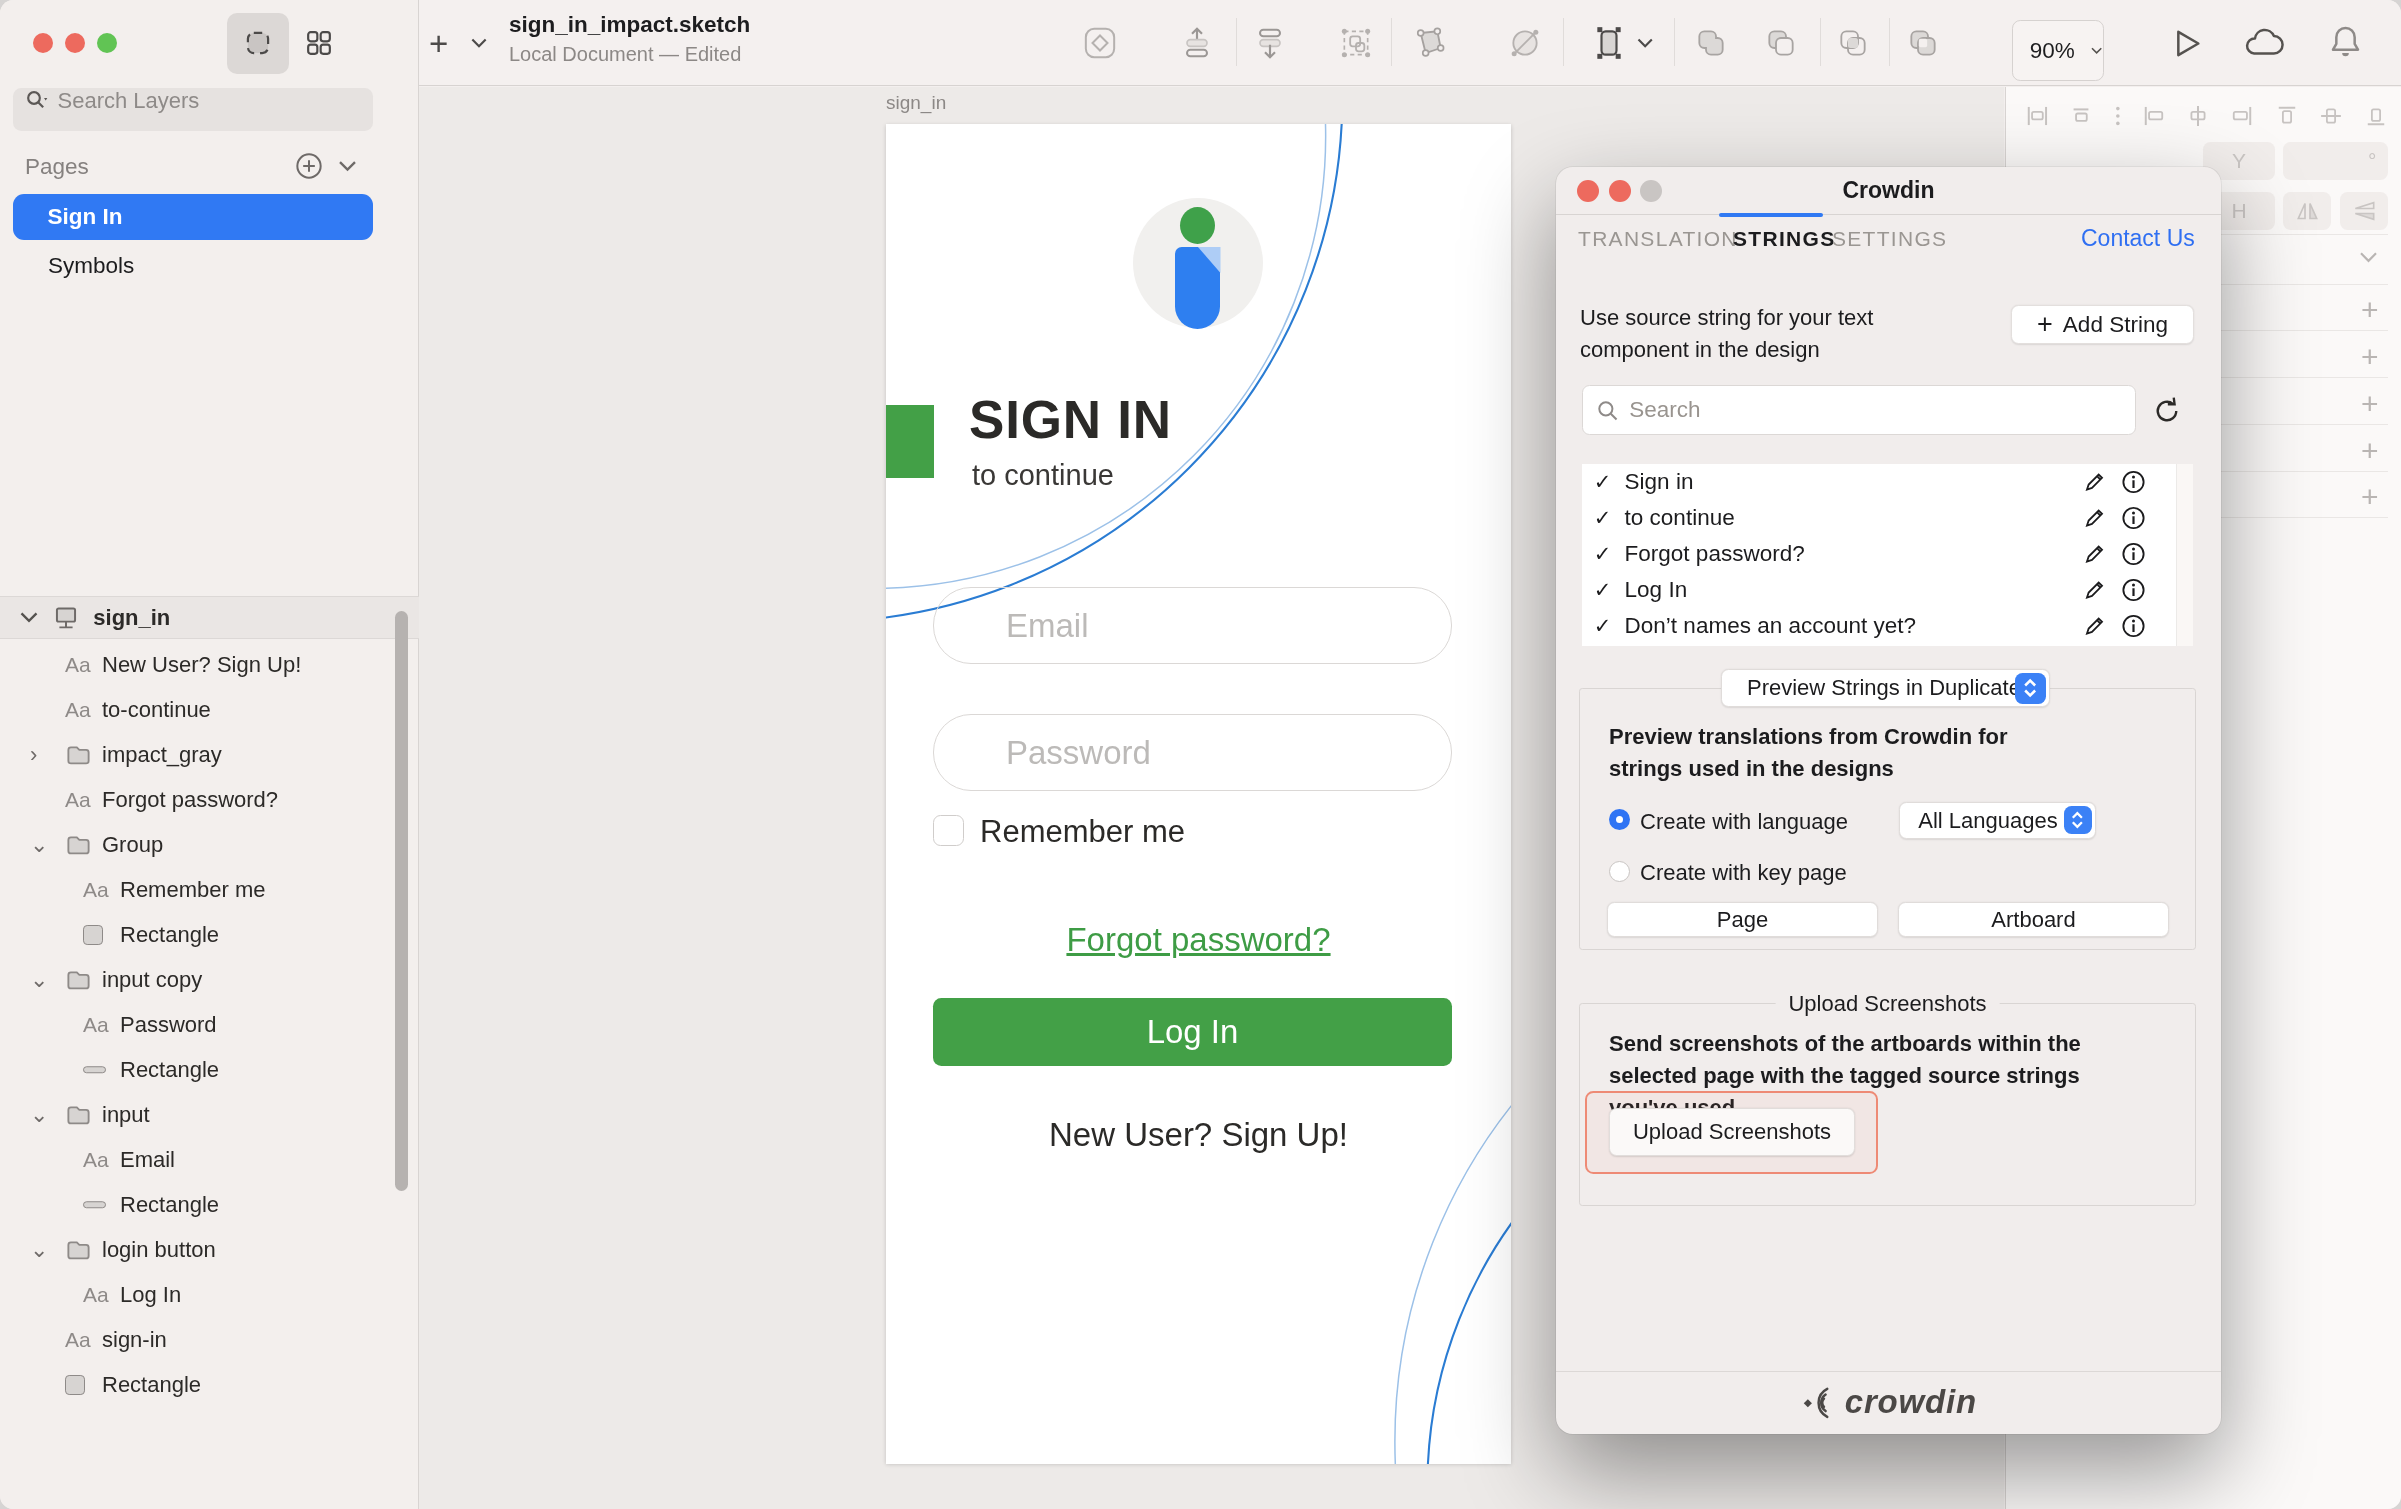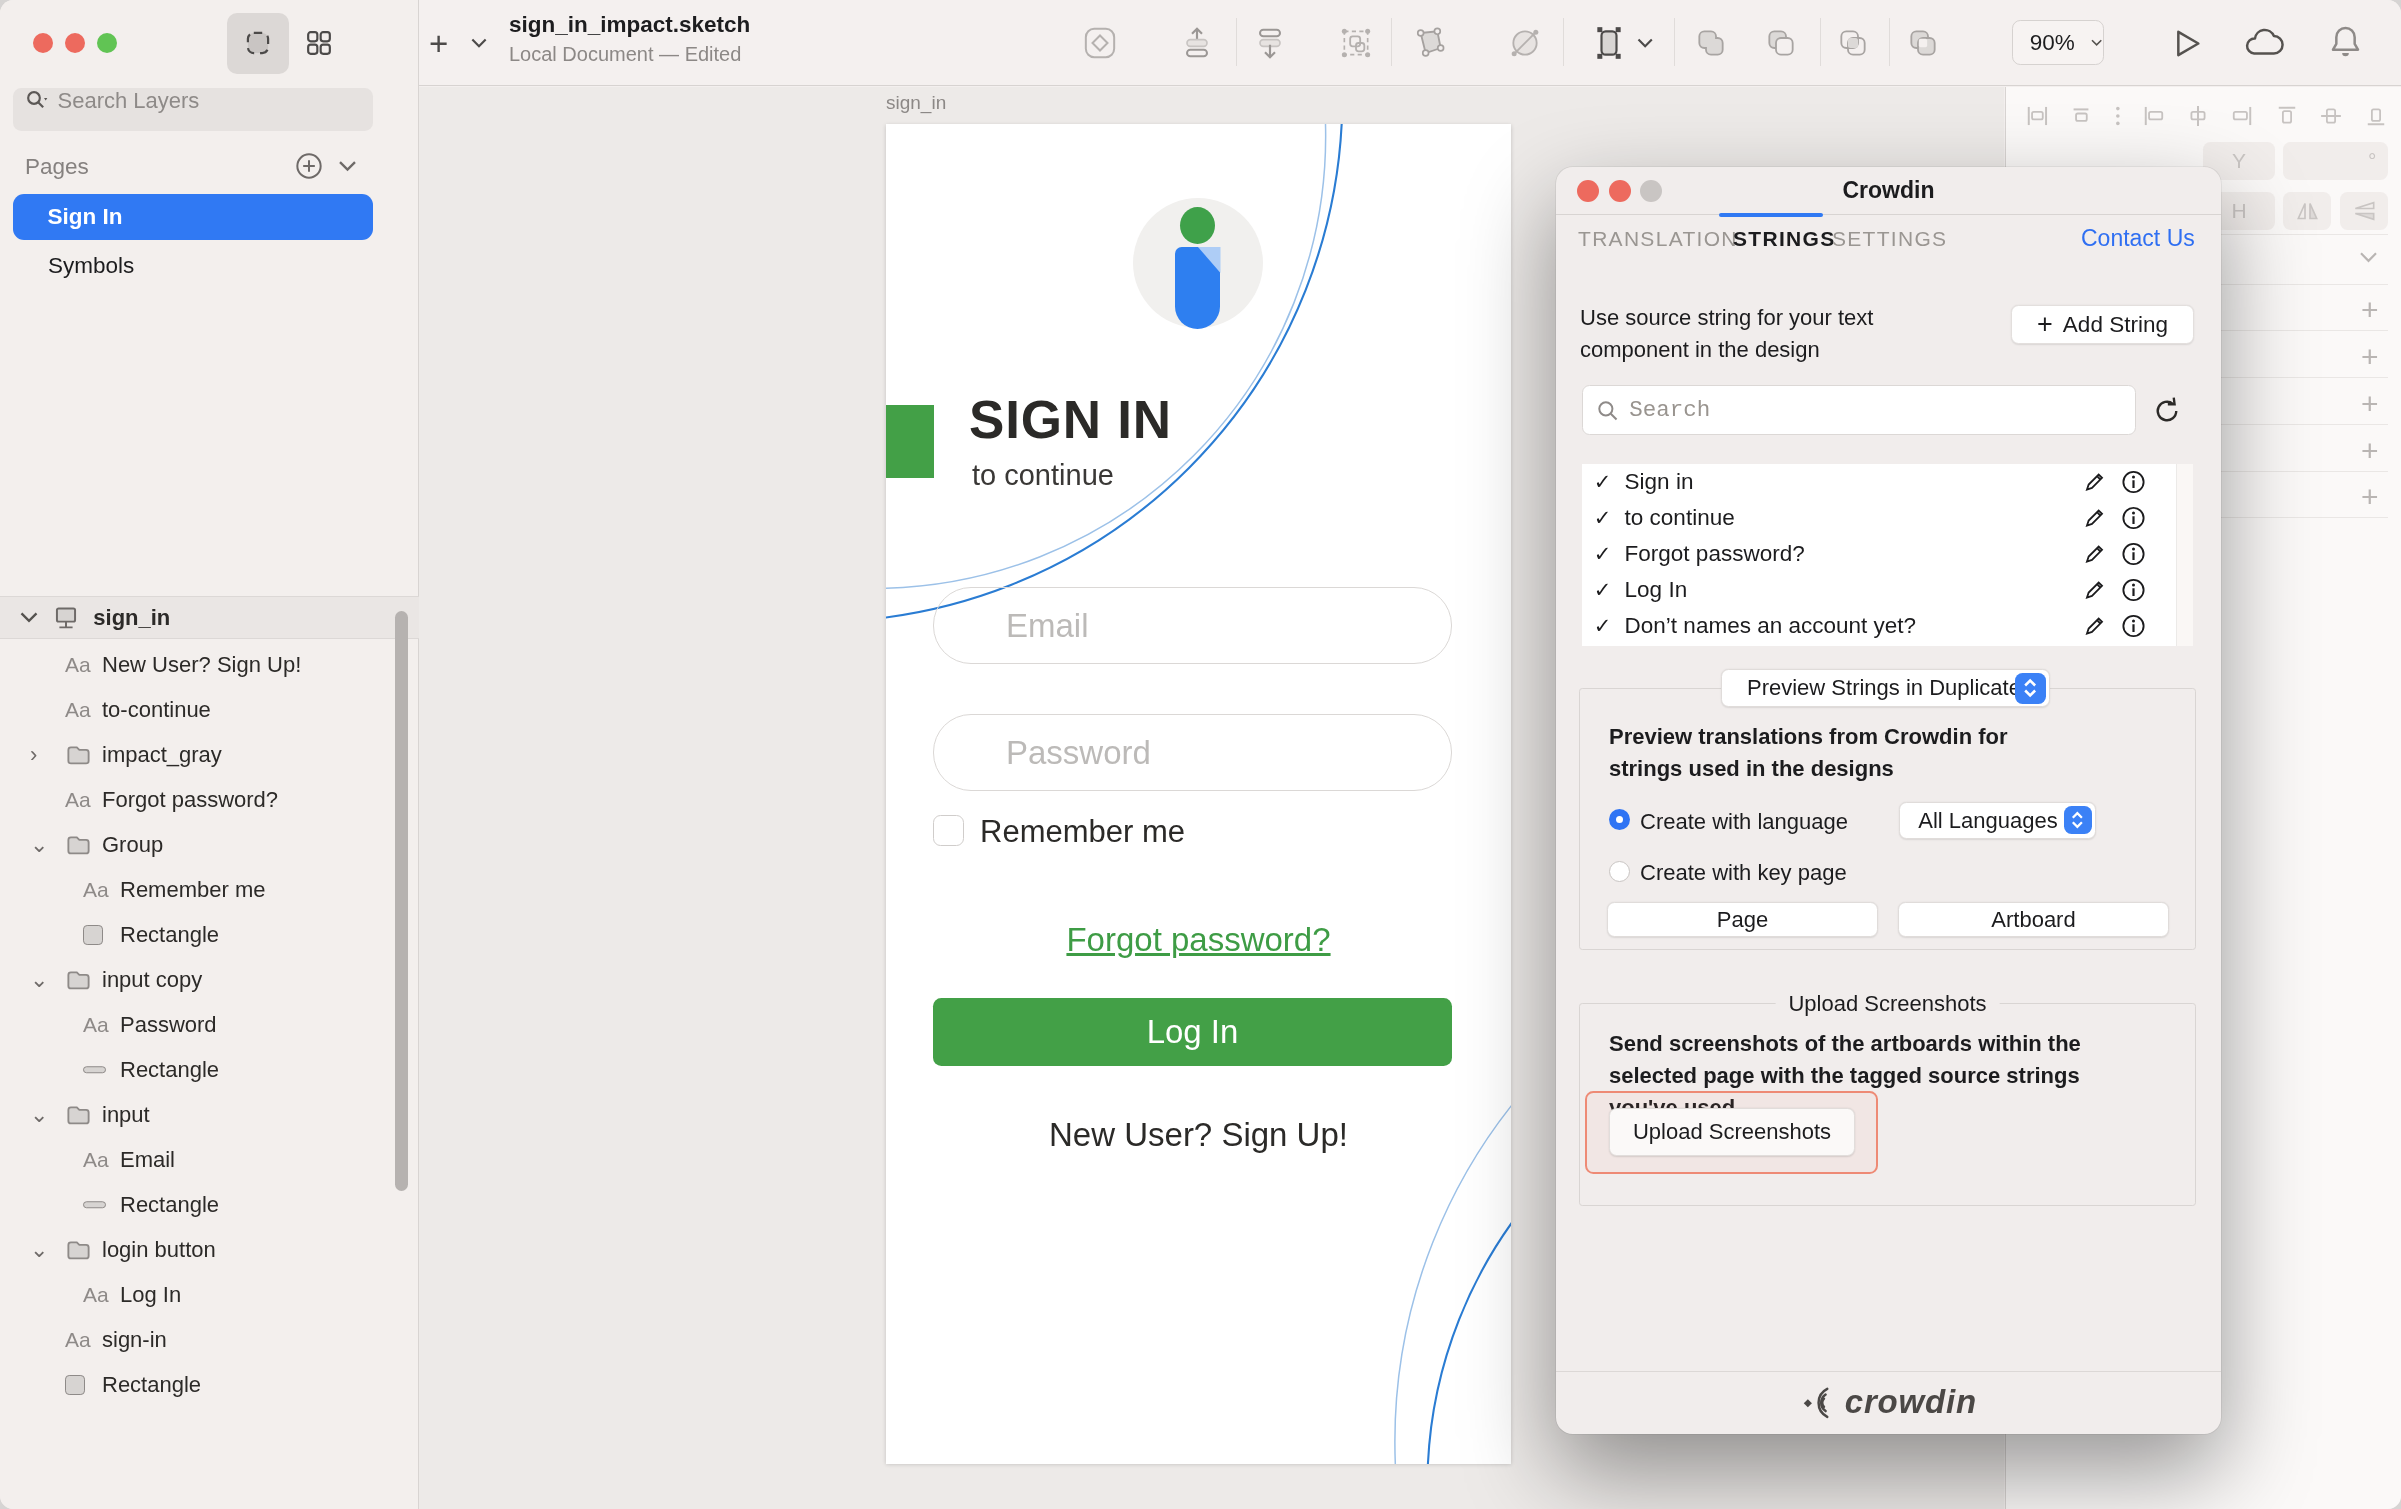--- a/index.html
+++ b/index.html
@@ -14,21 +14,21 @@
   .toolbar { left:419px; top:0; width:1982px; height:86px; background:#f4f0ef;
              border-bottom:0.8px solid #d7d3d1; }
   .light { width:20px; height:20px; border-radius:50%; position:absolute; top:33px; }
   .seg { position:absolute; left:227px; top:12.5px; width:123px; height:61px; border-radius:11.7px; display:flex; }
   .seg-item { width:62px; height:61px; display:flex; align-items:center; justify-content:center; border-radius:10px; }
   .seg-item.sel { background:#dcd8d6; }
   .doc-title { font-size:22.5px; font-weight:bold; color:#1d1d1f; }
   .doc-sub { font-size:20px; color:#8c8886; margin-top:5px; }
   .tico { position:absolute; top:22.5px; width:40px; height:40px; }
   .tdiv { position:absolute; top:18.3px; width:0.8px; height:48px; background:#e0dcda; }
-  .zoomctl { position:absolute; left:1593px; top:20px; width:92px; height:45px; border:0.8px solid #d6d2d0;
+  .zoomctl { position:absolute; left:1593px; top:20px; width:92px; height:61px; border:0.8px solid #d6d2d0;
              border-radius:8.3px; background:#f7f3f2; display:flex; align-items:center; }
 
   
   .sidebar { left:0; top:0; width:419px; height:1509px; background:#f3efed; border-right:0.8px solid #d8d4d2; }
   .searchbox { position:absolute; left:12.5px; top:88px; width:360px; height:43px; background:#e6e2e0;
                border-radius:8.3px; display:flex; align-items:flex-start; padding-left:11.7px; }
   .searchbox input { border:none; outline:none; background:transparent; font-size:22px; color:#5c5856;
                      font-family:"Liberation Sans",sans-serif; width:284px; margin-left:8.3px; }
   .searchbox input::placeholder { color:#8e8a88; }
   .pageslbl { position:absolute; left:25px; top:154px; font-size:22.5px; color:#85817f; }
@@ -94,21 +94,21 @@
   .dlg-tab { position:absolute; top:60px; font-size:21px; letter-spacing:1.3px; color:#9a9692; }
   .dlg-tab.active { color:#1c1c1e; font-weight:600; }
   .contact { position:absolute; top:58px; left:525px; font-size:23px; color:#2f6ff2; }
   .intro { position:absolute; left:24px; top:135px; width:392px; font-size:22px; line-height:1.45; color:#1c1c1e; }
   .addstr { position:absolute; left:455px; top:138px; width:183px; height:39px; background:#fff; border-radius:7.5px;
             border:0.8px solid #e3dfdd; box-shadow:0 0.8px 1.7px rgba(0,0,0,0.10); display:flex; align-items:center;
             justify-content:center; font-size:22.5px; color:#1c1c1e; gap:10px; }
   .dsearch { position:absolute; left:26px; top:218px; width:554px; height:50px; background:#fff; border:0.8px solid #dcd8d6;
              border-radius:7.5px; display:flex; align-items:center; padding-left:13.3px; }
   .dsearch input { border:none; outline:none; font-size:22.5px; color:#3c3a38; width:467px; margin-left:10px;
-                   font-family:Liberation Mono, monospace; background:transparent; }
+                   font-family:Liberation Sans, sans-serif; background:transparent; }
   .dsearch input::placeholder { color:#99948f; }
   .slist { position:absolute; left:26px; top:297px; width:595px; height:182px; background:#fff; }
   .slist-track { position:absolute; left:620px; top:297px; width:16.7px; height:182px; background:#faf7f5; border-left:0.8px solid #eceae8; }
   .srow { position:relative; height:36px; display:flex; align-items:center; }
   .srow .chk { margin-left:11.7px; font-size:21px; color:#1c1c1e; }
   .srow .stxt { margin-left:13.3px; font-size:22.5px; color:#1c1c1e; }
   .srow .ric { position:absolute; top:50%; transform:translateY(-50%); }
   .prevbtn { position:absolute; left:165px; top:502px; width:329px; height:38px; background:#fff; border-radius:7.5px;
              border:0.8px solid #e0dcda; box-shadow:0 0.8px 1.7px rgba(0,0,0,0.10); display:flex; align-items:center;
              padding-left:25px; font-size:22px; color:#1c1c1e; }

